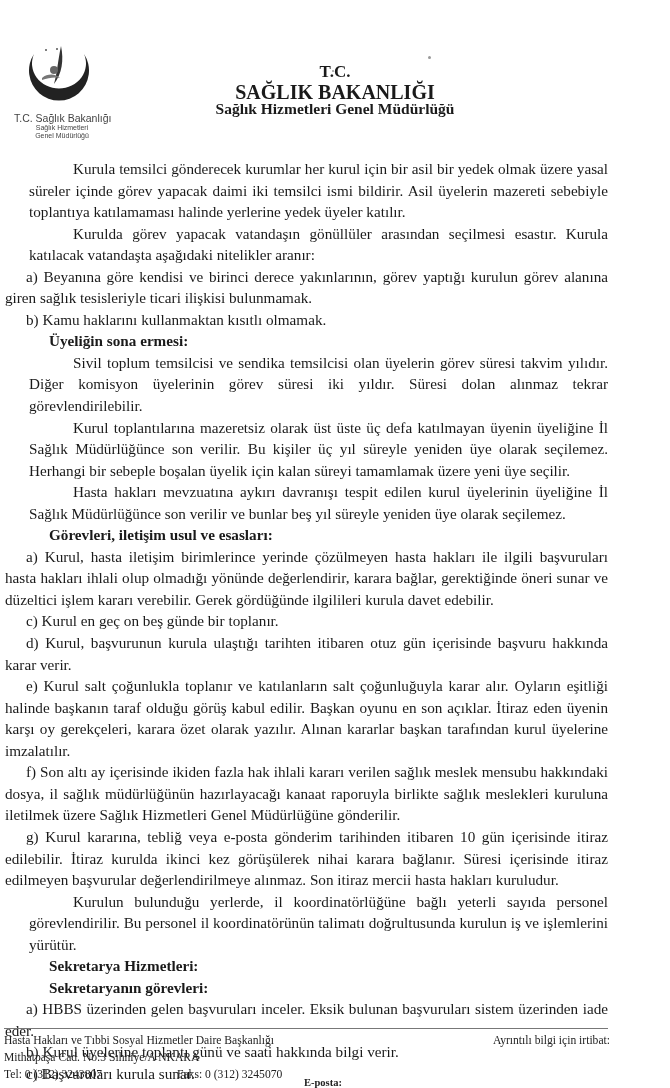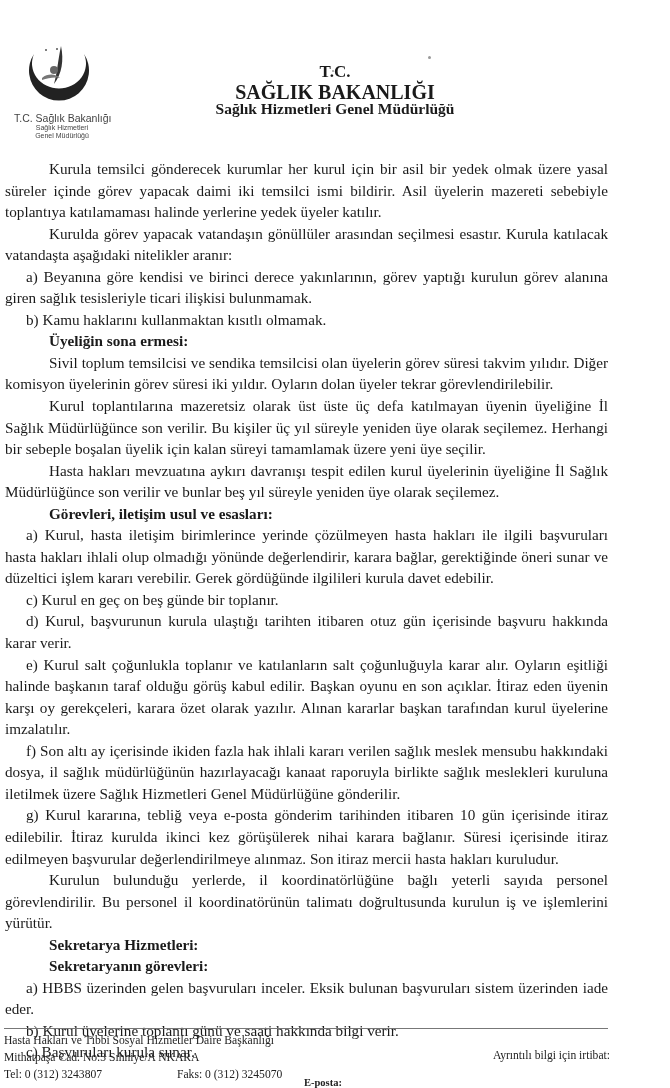--- a/index.html
+++ b/index.html
@@ -11,27 +11,27 @@
              font-size:10.5px; color:#444; white-space:nowrap; }
   .logo-t2 { position:absolute; left:20px; top:84px; font-family:"Liberation Sans", sans-serif;
              font-size:7px; color:#444; line-height:8px; text-align:center; width:60px; }
   .head { position:absolute; left:0; width:670px; text-align:center; font-weight:bold; }
   .h1 { top:62px; font-size:17px; left:-0px; }
   .h2 { top:81px; font-size:20px; }
   .h3 { top:100px; font-size:15.5px; }
   .head span { display:inline-block; margin-left:-0px; }
   .body { position:absolute; left:5px; top:158px; width:603px; font-size:15.2px; line-height:21.55px; }
   .p { margin:0; text-align:justify; text-align-last:left; }
-  .ind { text-indent:44px; }
+  .ind { text-indent:44px;margin-left:24px; }
   .item { text-indent:21px; }
   .hd { font-weight:bold; text-indent:44px; }
   .footer-line { position:absolute; left:4px; top:1028px; width:604px; height:0; border-top:1.5px solid #777; }
   .footer { position:absolute; left:4px; top:1033px; width:606px; font-size:11.6px; line-height:16.8px; color:#222; }
   .footer .row { position:relative; height:16.8px; white-space:nowrap; }
-  .f-right { position:absolute; right:0; top:15px;margin-left:40px; }
+  .f-right { position:absolute; right:0; top:0;margin-left:40px; }
   .f-fax { position:absolute; left:142px; top:0;padding-left:31px; }
   .f-mail { position:absolute; left:300px; top:8px; font-size:10.5px;font-weight:bold; }
   .speck { position:absolute; width:3px; height:3px; border-radius:50%; background:#999; }
 </style>
 </head>
 <body>
 
 <div class="logo">
   <svg width="70" height="70" viewBox="0 0 70 70">
     <path d="M10,14 A30,30 0 1,0 60,14 A27,25 0 1,1 10,14 Z" fill="#222"></path>
@@ -54,21 +54,21 @@
 
 <div class="speck" style="left:428px;top:56px;"></div>
 <div class="speck" style="left:332px;top:70px;width:2px;height:2px;"></div>
 
 <div class="body" id="doc-body">
     <p class="p ind">Kurula temsilci gönderecek kurumlar her kurul için bir asil bir yedek olmak üzere yasal süreler içinde görev yapacak daimi iki temsilci ismi bildirir. Asil üyelerin mazereti sebebiyle toplantıya katılamaması halinde yerlerine yedek üyeler katılır.</p>
     <p class="p ind">Kurulda görev yapacak vatandaşın gönüllüler arasından seçilmesi esastır. Kurula katılacak vatandaşta aşağıdaki nitelikler aranır:</p>
     <p class="p item">a) Beyanına göre kendisi ve birinci derece yakınlarının, görev yaptığı kurulun görev alanına giren sağlık tesisleriyle ticari ilişkisi bulunmamak.</p>
     <p class="p item">b) Kamu haklarını kullanmaktan kısıtlı olmamak.</p>
     <p class="p hd">Üyeliğin sona ermesi:</p>
-    <p class="p ind">Sivil toplum temsilcisi ve sendika temsilcisi olan üyelerin görev süresi takvim yılıdır. Diğer komisyon üyelerinin görev süresi iki yıldır. Oyların dolan üyeler tekrar görevlendirilebilir.</p>
+    <p class="p ind">Sivil toplum temsilcisi ve sendika temsilcisi olan üyelerin görev süresi takvim yılıdır. Diğer komisyon üyelerinin görev süresi iki yıldır. Süresi dolan alınmaz tekrar görevlendirilebilir.</p>
     <p class="p ind">Kurul toplantılarına mazeretsiz olarak üst üste üç defa katılmayan üyenin üyeliğine İl Sağlık Müdürlüğünce son verilir. Bu kişiler üç yıl süreyle yeniden üye olarak seçilemez. Herhangi bir sebeple boşalan üyelik için kalan süreyi tamamlamak üzere yeni üye seçilir.</p>
     <p class="p ind">Hasta hakları mevzuatına aykırı davranışı tespit edilen kurul üyelerinin üyeliğine İl Sağlık Müdürlüğünce son verilir ve bunlar beş yıl süreyle yeniden üye olarak seçilemez.</p>
     <p class="p hd">Görevleri, iletişim usul ve esasları:</p>
     <p class="p item">a) Kurul, hasta iletişim birimlerince yerinde çözülmeyen hasta hakları ile ilgili başvuruları hasta hakları ihlali olup olmadığı yönünde değerlendirir, karara bağlar, gerektiğinde öneri sunar ve düzeltici işlem kararı verebilir. Gerek gördüğünde ilgilileri kurula davet edebilir.</p>
     <p class="p item">c) Kurul en geç on beş günde bir toplanır.</p>
     <p class="p item">d) Kurul, başvurunun kurula ulaştığı tarihten itibaren otuz gün içerisinde başvuru hakkında karar verir.</p>
     <p class="p item">e) Kurul salt çoğunlukla toplanır ve katılanların salt çoğunluğuyla karar alır. Oyların eşitliği halinde başkanın taraf olduğu görüş kabul edilir. Başkan oyunu en son açıklar. İtiraz eden üyenin karşı oy gerekçeleri, karara özet olarak yazılır. Alınan kararlar başkan tarafından kurul üyelerine imzalatılır.</p>
     <p class="p item">f) Son altı ay içerisinde ikiden fazla hak ihlali kararı verilen sağlık meslek mensubu hakkındaki dosya, il sağlık müdürlüğünün hazırlayacağı kanaat raporuyla birlikte sağlık meslekleri kuruluna iletilmek üzere Sağlık Hizmetleri Genel Müdürlüğüne gönderilir.</p>
     <p class="p item">g) Kurul kararına, tebliğ veya e-posta gönderim tarihinden itibaren 10 gün içerisinde itiraz edilebilir. İtiraz kurulda ikinci kez görüşülerek nihai karara bağlanır. Süresi içerisinde itiraz edilmeyen başvurular değerlendirilmeye alınmaz. Son itiraz mercii hasta hakları kuruludur.</p>
     <p class="p ind">Kurulun bulunduğu yerlerde, il koordinatörlüğüne bağlı yeterli sayıda personel görevlendirilir. Bu personel il koordinatörünün talimatı doğrultusunda kurulun iş ve işlemlerini yürütür.</p>

